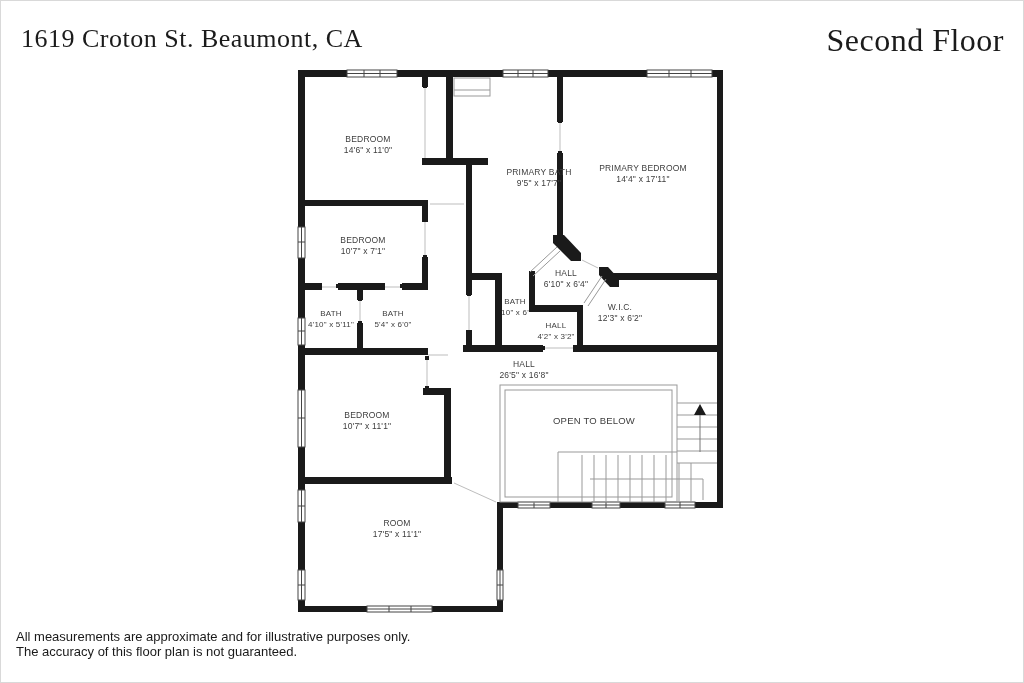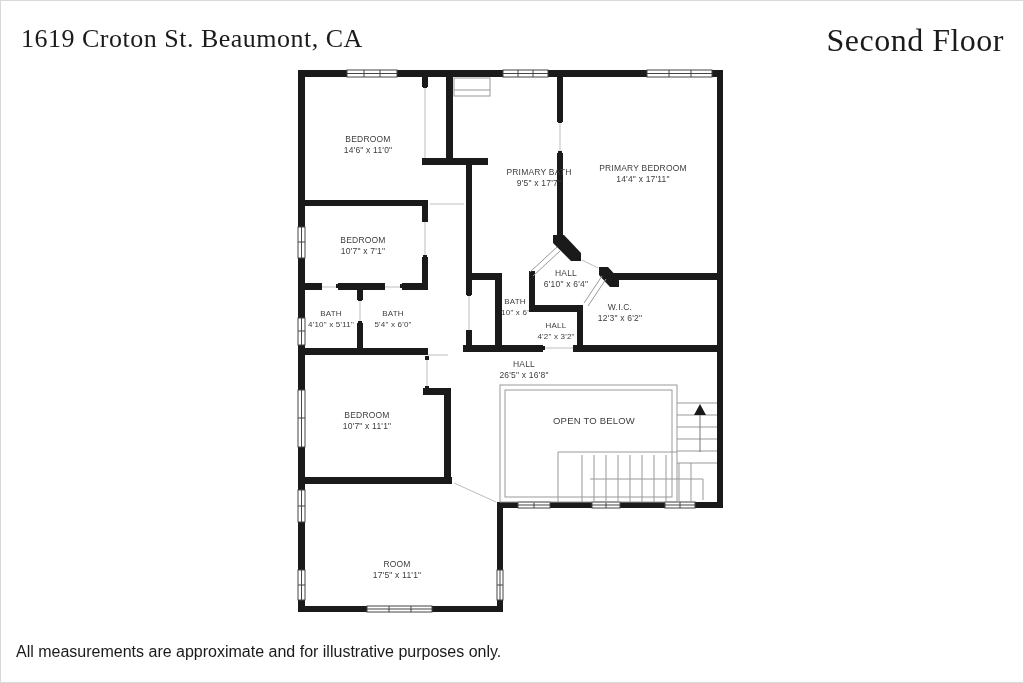--- a/index.html
+++ b/index.html
@@ -8,21 +8,21 @@
   .frame{position:absolute;inset:0;border:1px solid #d9d9d9;pointer-events:none;}
   .title{position:absolute;top:24px;left:21px;font-family:"Liberation Serif", serif;
          font-size:26px;color:#1b1b1b;letter-spacing:.5px;}
   .floor-title{position:absolute;top:22px;right:20px;font-family:"Liberation Serif", serif;
          font-size:32px;color:#1b1b1b;letter-spacing:.5px;}
   .plan{position:absolute;left:0;top:0;width:1024px;height:683px;border-radius:16px;}
   .room-label{position:absolute;transform:translateX(-50%);text-align:center;
               color:#3d3d3d;font-size:8.5px;line-height:11px;letter-spacing:.2px;white-space:nowrap;}
   .room-label .rname{font-weight:400;}
   .clipped{overflow:hidden;}
-  .footer{position:absolute;left:16px;bottom:24px;font-size:16px;line-height:15px;color:#1a1a1a;}
+  .footer{position:absolute;left:16px;bottom:24px;font-size:13px;line-height:15px;color:#1a1a1a;}
   svg{position:absolute;left:0;top:0;}
   .wall{fill:#1a1a1a;stroke:none;}
   .thin{stroke:#999;stroke-width:1;fill:none;}
   .door{stroke:#bdbdbd;stroke-width:1;fill:none;}
   .winline{stroke:#444;stroke-width:1;fill:none;}
   .winbox{fill:#ffffff;stroke:#444;stroke-width:1;}
 </style>
 </head>
 <body>
 
@@ -311,22 +311,23 @@
       <div class="rname">HALL</div>
       <div class="rdims">26'5" x 16'8"</div>
     </div>
     <div class="room-label" style="left:367px;top:410px;">
       <div class="rname">BEDROOM</div>
       <div class="rdims">10'7" x 11'1"</div>
     </div>
     <div class="room-label" style="left:594px;top:415px;font-size:9.5px;">
       <div class="rname">OPEN TO BELOW</div>
     </div>
-    <div class="room-label" style="left:397px;top:559px;">
+    <div class="room-label" style="left:397px;top:518px;">
       <div class="rname">ROOM</div>
       <div class="rdims">17'5" x 11'1"</div>
     </div>
   </div>
 
   <div class="footer">
     <div>All measurements are approximate and for illustrative purposes only.</div>
+    <div>The accuracy of this floor plan is not guaranteed.</div>
   </div>
 </div>
 
 </body></html>

